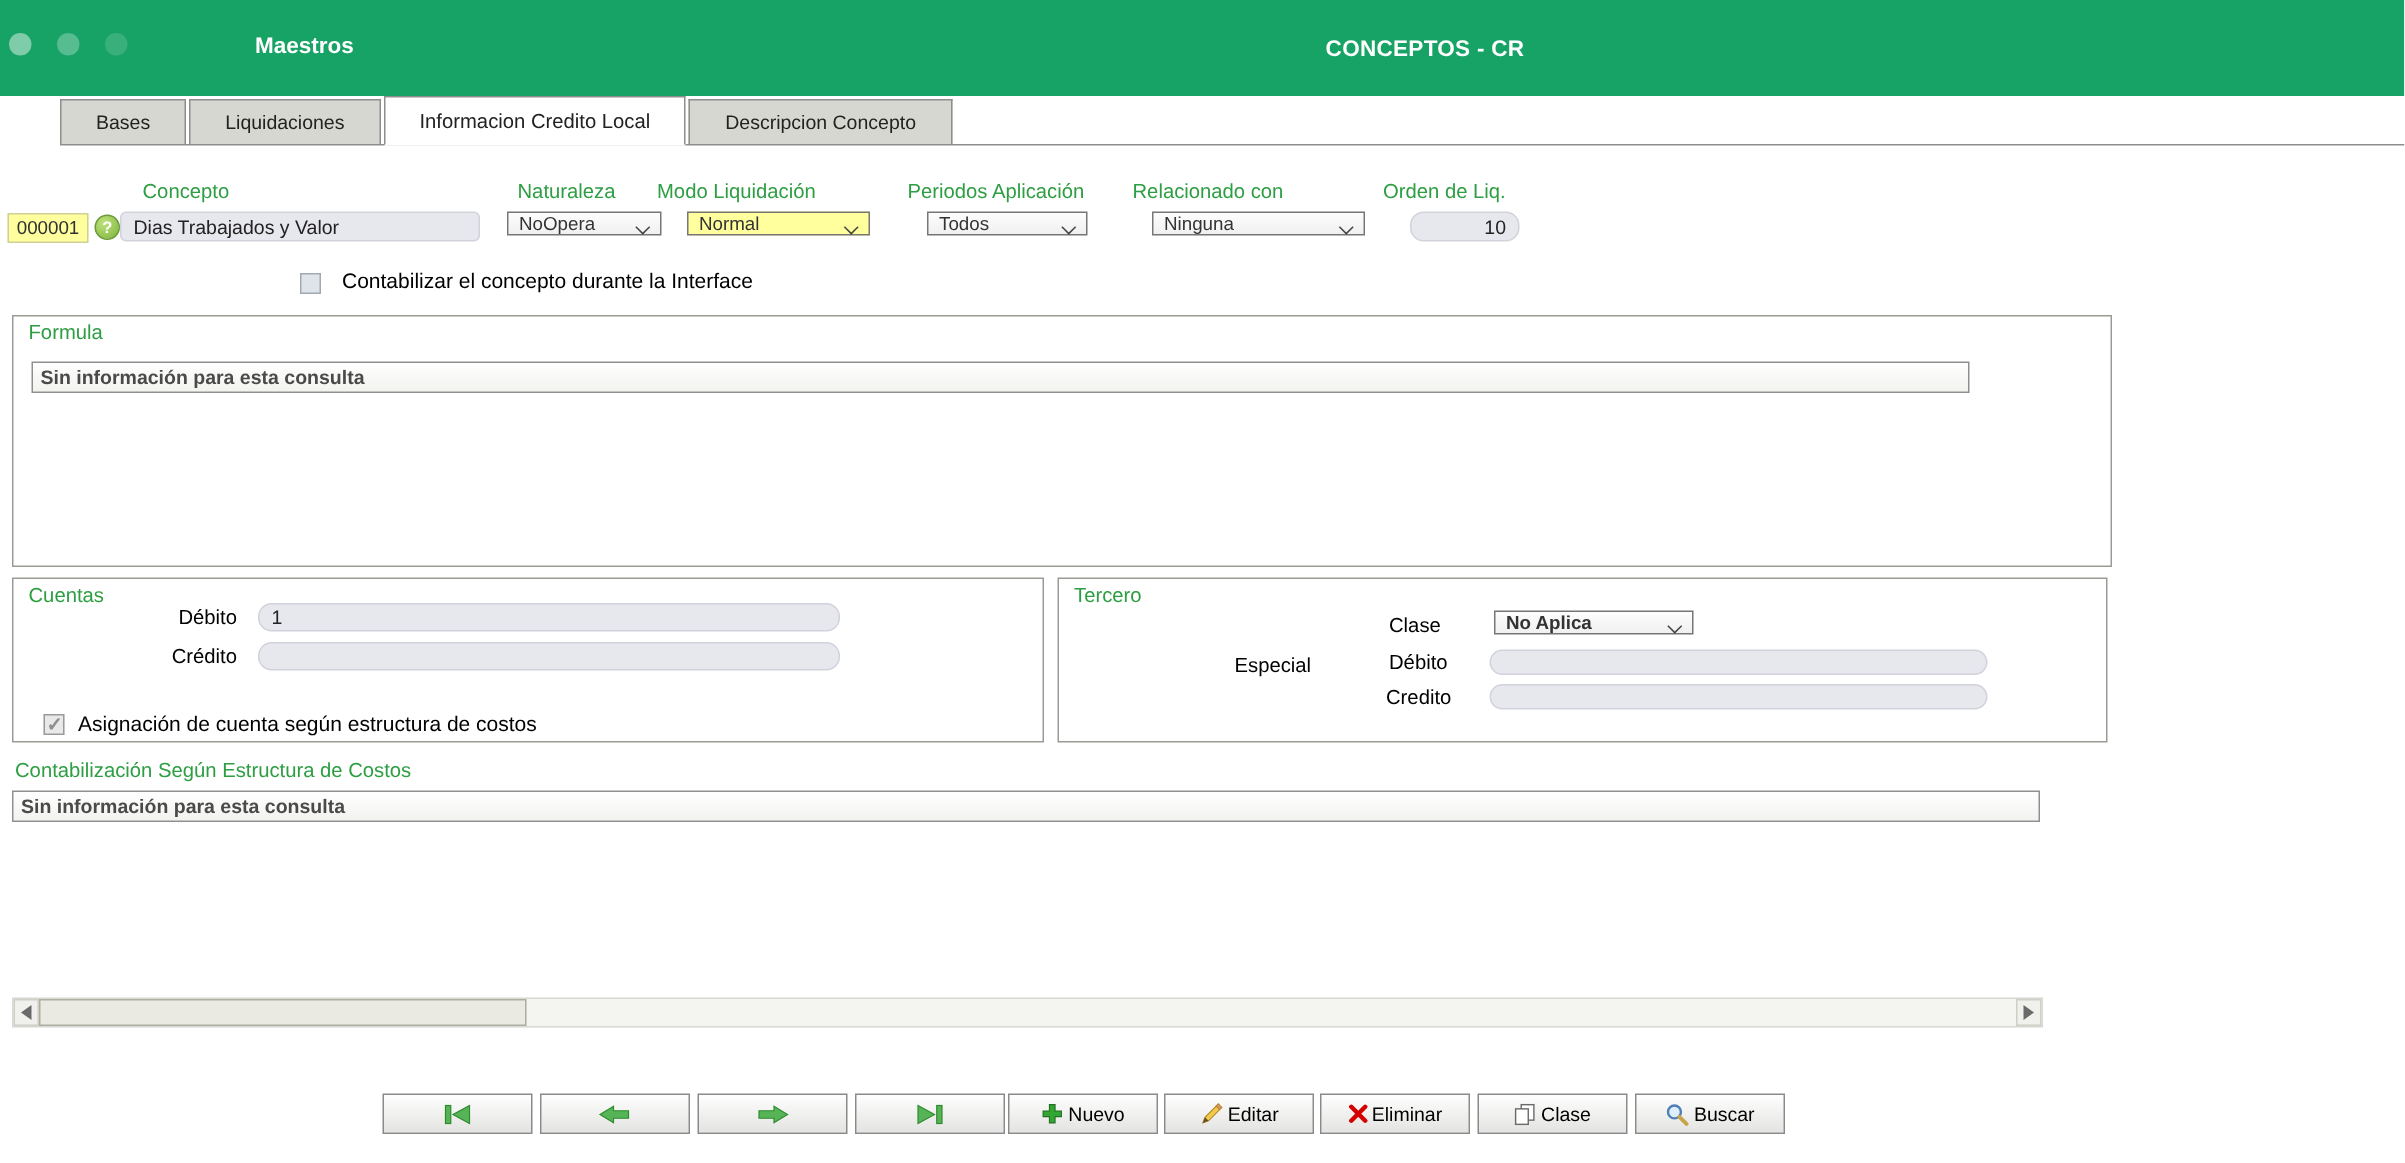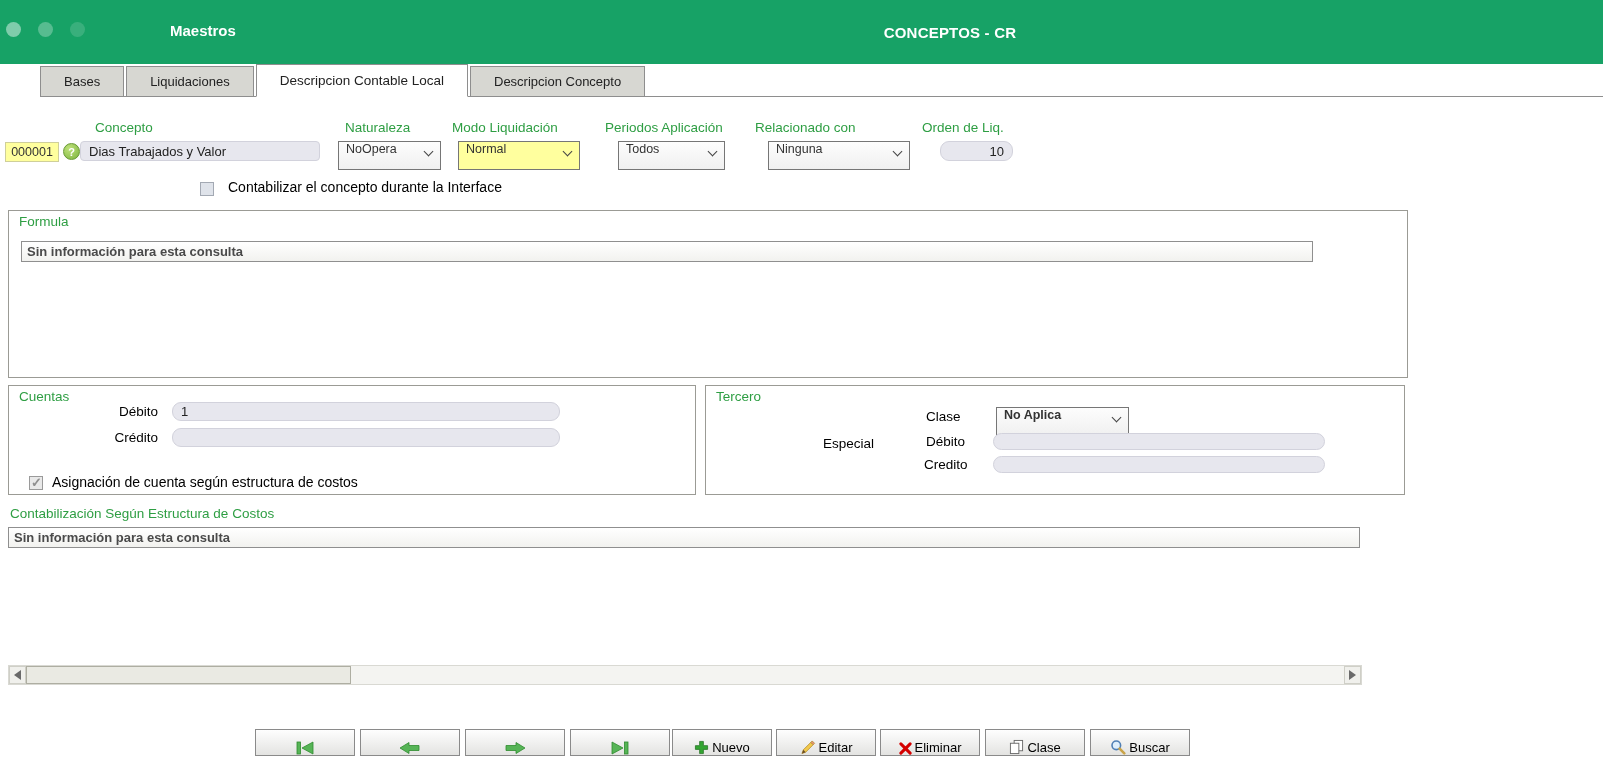--- a/index.html
+++ b/index.html
@@ -22,21 +22,21 @@
   .tab.active { background:#fff; height:33px; margin-bottom:-1px; border-bottom:1px solid #fff; font-size:13.5px; z-index:2; }
 
   
   .glabel { position:absolute; color:#2e9e43; font-size:13.5px; white-space:nowrap; }
   .black-label { position:absolute; color:#000; font-size:13.5px; white-space:nowrap; }
   .pill-input { position:absolute; height:20px; background:#e7e7ee; border:1px solid #d2d2dc; border-radius:9px; font-family:inherit; font-size:13px; color:#222; padding:0 8px; outline:none; }
   .code-box { position:absolute; left:5px; top:142px; width:54px; height:20px; background:#ffff9e; border:1px solid #cfcf9a; font-size:12.5px; color:#333; display:flex; align-items:center; justify-content:center; }
   .help-icon { position:absolute; left:63px; top:143px; width:17px; height:17px; border-radius:50%; background:radial-gradient(circle at 35% 30%, #bfe27a, #7db440); border:1px solid #699a33; color:#fff; font-size:11px; font-weight:bold; display:flex; align-items:center; justify-content:center; cursor:pointer; }
   .help-icon::after { content:"?"; }
 
-  .select { position:absolute; height:29px; background:linear-gradient(#fdfdfd,#f0f0f0); border:1px solid #767676; font-size:12.5px; color:#333; display:flex; align-items:flex-start; padding:0 20px 0 7px; cursor:pointer; white-space:nowrap; }
+  .select { position:absolute; height:16px; background:linear-gradient(#fdfdfd,#f0f0f0); border:1px solid #767676; font-size:12.5px; color:#333; display:flex; align-items:flex-start; padding:0 20px 0 7px; cursor:pointer; white-space:nowrap; }
   .select .chev { position:absolute; right:8px; top:6px; width:7px; height:7px; border-right:1.6px solid #444; border-bottom:1.6px solid #444; transform:rotate(45deg); }
   .select.yellow { background:#ffff9e; font-weight:normal; }
   .select.bold { font-weight:bold; }
 
   .checkbox { position:absolute; width:14px; height:14px; border:1px solid #a3a9b3; background:#dfe3ea; cursor:pointer; }
   .checkbox.checked { background:#e9e9e9; border-color:#9a9a9a; }
   .checkbox.checked::after { content:"✓"; position:absolute; left:1px; top:-2px; font-size:13px; color:#8f8f8f; font-weight:bold; }
 
   .groupbox { position:absolute; border:1px solid #9b9b95; background:#fff; }
   .group-title { position:absolute; left:10px; top:3px; color:#2e9e43; font-size:13.5px; }
@@ -46,45 +46,45 @@
   
   .hscroll { position:absolute; left:8px; top:665px; width:1354px; height:20px; background:#f4f4f1; border:1px solid #d9d9d3; }
   .hs-btn { position:absolute; top:0; width:17px; height:18px; background:#f0f0ec; border:1px solid #cfcfc7; display:flex; align-items:center; justify-content:center; cursor:pointer; }
   .hs-left { left:0; } .hs-right { right:0; }
   .hs-thumb { position:absolute; left:17px; top:0; width:325px; height:18px; background:#eaeae3; border:1px solid #aeae a2; border:1px solid #aeaea2; cursor:grab; }
   .tri { width:0; height:0; border-style:solid; }
   .tri-left  { border-width:5px 7px 5px 0; border-color:transparent #6a6a6a transparent transparent; }
   .tri-right { border-width:5px 0 5px 7px; border-color:transparent transparent transparent #6a6a6a; }
 
   
-  .btn { position:absolute; top:729px; height:27px; background:linear-gradient(#fefefe,#e3e3e1); border:1px solid #8a8a8a; display:flex; align-items:flex-end; justify-content:center; font-family:inherit; font-size:13px; color:#000; gap:3px; cursor:pointer; }
+  .btn { position:absolute; top:729px; height:27px; background:linear-gradient(#fefefe,#e3e3e1); border:1px solid #8a8a8a; display:flex; align-items:center; justify-content:center; font-family:inherit; font-size:13px; color:#000; gap:3px; cursor:pointer; }
 </style>
 </head>
 <body>
 
 <div class="screen">
 
   <header class="header">
     <span class="dot dot1"></span>
     <span class="dot dot2"></span>
     <span class="dot dot3"></span>
     <div class="app-title">Maestros</div>
     <div class="page-title">CONCEPTOS - CR</div>
   </header>
 
   <nav class="tabbar">
     <div class="tab">Bases</div>
     <div class="tab">Liquidaciones</div>
-    <div class="tab active">Descripcion Contable Local</div>
+    <div class="tab active">Informacion Credito Local</div>
     <div class="tab">Descripcion Concepto</div>
   </nav>
 
   <div class="glabel" style="left:95px;  top:120px">Concepto</div>
   <div class="glabel" style="left:345px; top:120px">Naturaleza</div>
-  <div class="glabel" style="left:452px; top:120px">Modo Liquidación</div>
+  <div class="glabel" style="left:438px; top:120px">Modo Liquidación</div>
   <div class="glabel" style="left:605px; top:120px">Periodos Aplicación</div>
   <div class="glabel" style="left:755px; top:120px">Relacionado con</div>
   <div class="glabel" style="left:922px; top:120px">Orden de Liq.</div>
 
   <div class="code-box">000001</div>
   <span class="help-icon"></span>
   <input class="pill-input" style="left: 80px; top: 141px; width: 240px; border-radius: 4px;" value="Dias Trabajados y Valor">
 
   <div class="select" style="left:338px; top:141px; width:103px">
     <span>NoOpera</span>

